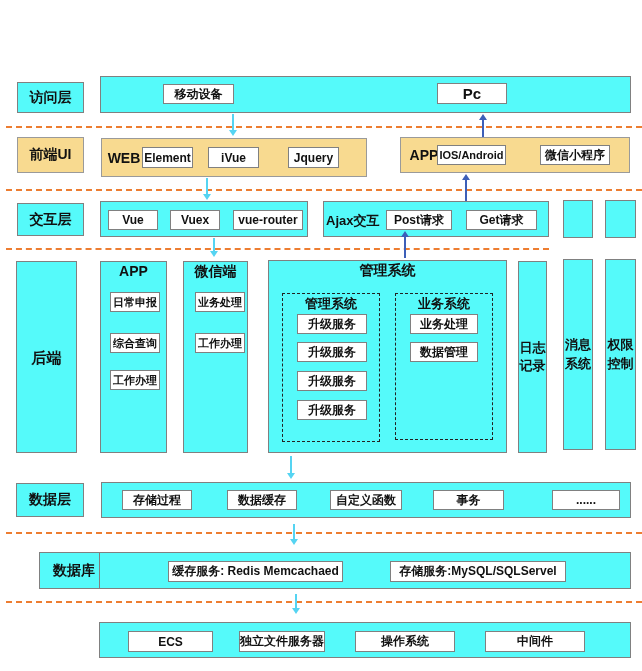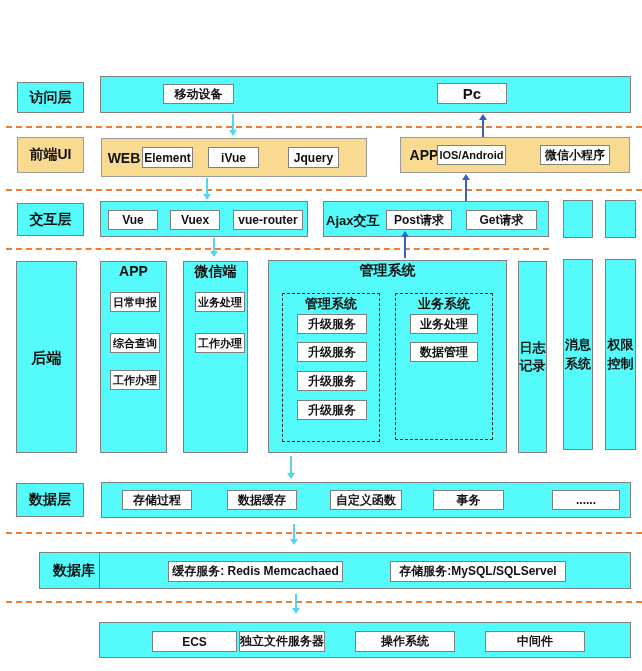--- a/index.html
+++ b/index.html
@@ -117,21 +117,21 @@
   <div class="abs wbox" style="left:330px;top:490px;width:72px;height:20px;">自定义函数</div>
   <div class="abs wbox" style="left:433px;top:490px;width:71px;height:20px;">事务</div>
   <div class="abs wbox" style="left:552px;top:490px;width:68px;height:20px;">......</div>
 
   <div class="abs lbl" style="left:16px;top:552px;width:70px;height:37px;margin-left:23px;">数据库</div>
   <div class="abs cpanel" style="left:99px;top:552px;width:532px;height:37px;"></div>
   <div class="abs wbox" style="left:168px;top:561px;width:175px;height:21px;">缓存服务: Redis Memcachaed</div>
   <div class="abs wbox" style="left:390px;top:561px;width:176px;height:21px;">存储服务:MySQL/SQLServel</div>
 
   <div class="abs cpanel" style="left:99px;top:622px;width:532px;height:36px;"></div>
-  <div class="abs wbox" style="left:128px;top:631px;width:85px;height:21px;margin-left:24px;">ECS</div>
+  <div class="abs wbox" style="left:128px;top:631px;width:85px;height:21px;">ECS</div>
   <div class="abs wbox" style="left:239px;top:631px;width:86px;height:21px;">独立文件服务器</div>
   <div class="abs wbox" style="left:355px;top:631px;width:100px;height:21px;">操作系统</div>
   <div class="abs wbox" style="left:485px;top:631px;width:100px;height:21px;">中间件</div>
 
   <div class="arr c down" style="left:232px;top:114px;height:16px;"></div>
   <div class="arr b up" style="left:482px;top:120px;height:17px;"></div>
   <div class="arr c down" style="left:206px;top:178px;height:16px;"></div>
   <div class="arr b up" style="left:465px;top:180px;height:21px;"></div>
   <div class="arr c down" style="left:213px;top:238px;height:13px;"></div>
   <div class="arr b up" style="left:404px;top:237px;height:21px;"></div>

